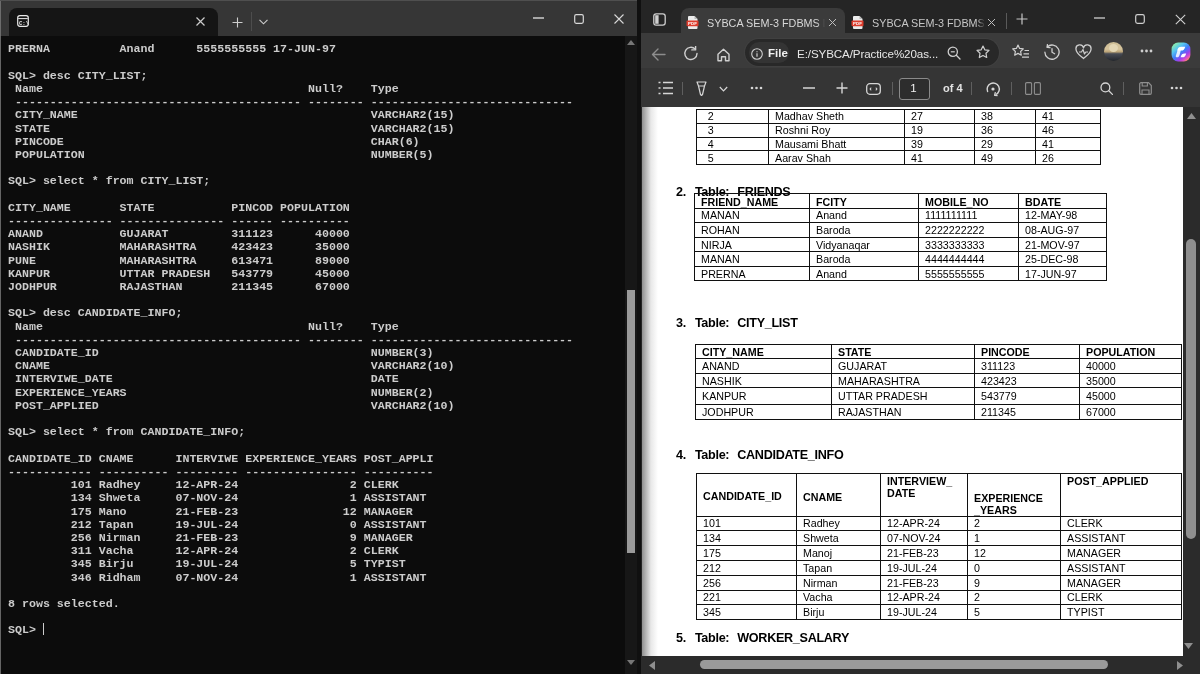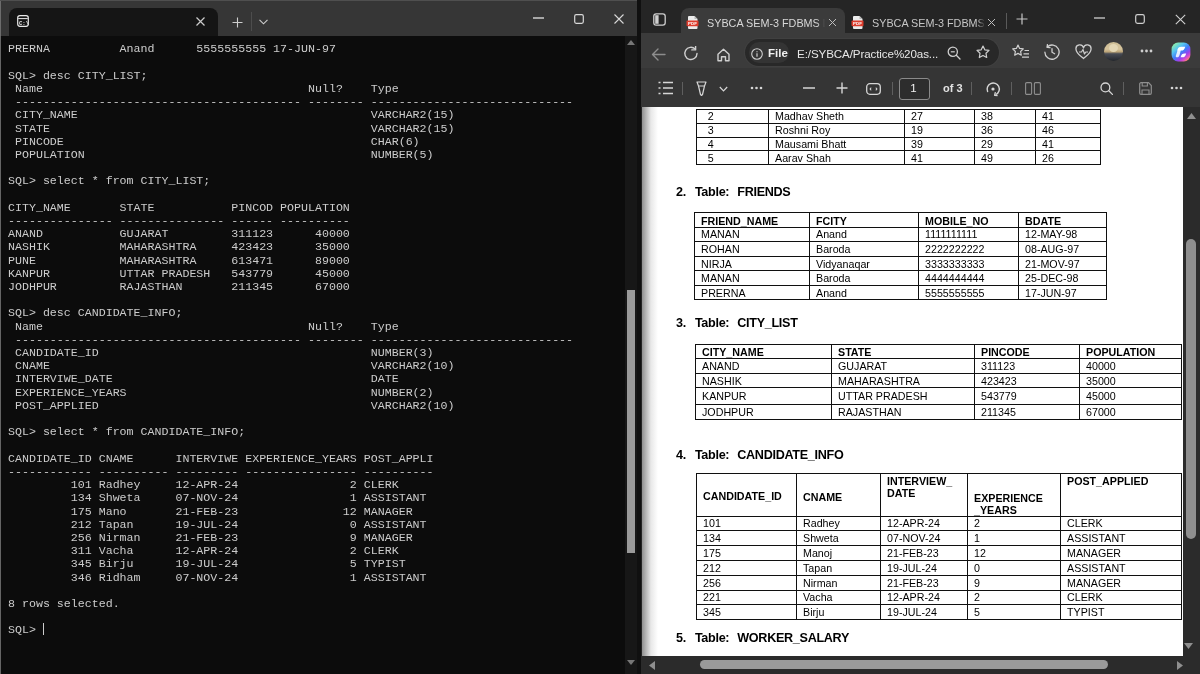--- a/index.html
+++ b/index.html
@@ -6,21 +6,21 @@
   #stage{position:relative;width:1200px;height:674px;overflow:hidden;background:#101010;
          font-family:"Liberation Sans",sans-serif;}
   .abs{position:absolute;}
   
   #term{left:0;top:0;width:637px;height:674px;background:#0c0c0c;box-shadow:inset 1px 0 0 #6f6f6f;}
   #term-titlebar{left:0;top:0;width:637px;height:36px;background:#363636;border-top:1px solid #4f4f4f;}
   #term-tab{left:9px;top:8px;width:209px;height:28px;background:#151515;border-radius:8px 8px 0 0;}
   #term-tab-title{left:39px;top:13px;font:600 12px "Liberation Sans",sans-serif;color:#f2f2f2;letter-spacing:.2px;margin-top:40px;}
   #term-body{left:0;top:36px;width:637px;height:638px;background:#0c0c0c;}
   #termpre{position:absolute;left:8px;top:6.4px;margin:0;font-family:"Liberation Mono",monospace;
-           font-size:11.63px;line-height:13.2px;font-weight:400;color:#cccccc;white-space:pre;}
+           font-size:11.63px;line-height:13.2px;font-weight:700;color:#cccccc;white-space:pre;}
   
   #tsb-track{left:625px;top:36px;width:12px;height:638px;background:#171717;}
   #tsb-thumb{left:2px;top:254px;width:8px;height:263px;background:#9a9a9a;}
   
   #edge{left:641px;top:0;width:559px;height:674px;background:#252525;}
   #edge-tabbar{left:0;top:0;width:559px;height:33px;background:#252525;}
   #edge-navbar{left:0;top:33px;width:559px;height:35px;background:#3b3b3b;}
   #edge-pdfbar{left:0;top:68px;width:559px;height:39px;background:#353535;}
   #edge-tab1{left:40px;top:8px;width:164px;height:25px;background:#3b3b3b;border-radius:8px 8px 0 0;}
   .tabtitle{font:400 11.5px "Liberation Sans",sans-serif;color:#d8d8d8;white-space:nowrap;overflow:hidden;}
@@ -264,21 +264,21 @@
         <path d="M6 0.5 V11.5 M0.5 6 H11.5" stroke="#d6d6d6" stroke-width="1.4"></path>
       </svg>
     <svg class="abs" style="left:225px;top:83px" width="15" height="12" viewBox="0 0 15 12">
 <rect x="0.7" y="0.7" width="13.6" height="10.6" rx="3.2" stroke="#d6d6d6" stroke-width="1.3" fill="none"></rect>
 <path d="M5.2 4 L3.4 6 L5.2 8 Z" fill="#d6d6d6"></path>
         <path d="M9.8 4 L11.6 6 L9.8 8 Z" fill="#d6d6d6"></path>
       </svg>
     <div class="abs" style="left:251px;top:82px;width:1px;height:13px;background:#5f5f5f"></div>
     <div class="abs" style="left:258px;top:78px;width:29px;height:20px;border:1px solid #8a8a8a;border-radius:3px;background:#2d2d2d"></div>
     <div class="abs" style="left:258px;top:82px;width:29px;text-align:center;font:400 11.5px 'Liberation Sans';color:#f0f0f0">1</div>
-    <div class="abs" style="left:302px;top:82px;font:700 11px 'Liberation Sans';color:#e2e2e2">of 3</div>
+    <div class="abs" style="left:302px;top:82px;font:700 11px 'Liberation Sans';color:#e2e2e2">of 4</div>
     <div class="abs" style="left:330px;top:82px;width:1px;height:13px;background:#5f5f5f"></div>
     <svg class="abs" style="left:344px;top:81px" width="17" height="16" viewBox="0 0 17 16">
 <circle cx="8" cy="8" r="1.6" fill="#d6d6d6"></circle>
 <path d="M2.6 10.5 A6.1 6.1 0 1 1 11 13.5" stroke="#d6d6d6" stroke-width="1.4" fill="none" stroke-linecap="round"></path>
 <path d="M12.6 14.6 L9.6 14.3 L10.4 11.2" stroke="#d6d6d6" stroke-width="1.3" fill="none" stroke-linejoin="round"></path>
       </svg>
     <div class="abs" style="left:370px;top:82px;width:1px;height:13px;background:#5f5f5f"></div>
     <svg class="abs" style="left:384px;top:82px" width="16" height="13" viewBox="0 0 16 13">
 <rect x="0.6" y="0.6" width="6" height="11.8" rx="1.2" stroke="#8e8e8e" stroke-width="1.1" fill="none"></rect>
 <rect x="9.4" y="0.6" width="6" height="11.8" rx="1.2" stroke="#8e8e8e" stroke-width="1.1" fill="none"></rect>
@@ -331,21 +331,21 @@
             <tr style="height:13.82px">
               <td><i><span style="padding-left:5px">5</span></i></td>
               <td><i>Aarav Shah</i></td>
               <td><i>41</i></td>
               <td><i>49</i></td>
               <td><i>26</i></td>
             </tr>
           </tbody>
         </table>
       <div class="pdfh" style="left:34px;top:78.2px"><span style="margin-right:9px">2.</span><span style="margin-right:8px">Table:</span><span>FRIENDS</span></div>
-      <table class="pdft" style="left:52px;top:105px;width:412px">
+      <table class="pdft" style="left:52px;top:86px;width:412px">
           <colgroup>
             <col style="width:115px">
             <col style="width:109px">
             <col style="width:100px">
             <col style="width:88px">
           </colgroup>
           <tbody>
             <tr style="height:14.58px">
               <td class="hd" style="vertical-align:top;padding-top:1.5px"><i>FRIEND_NAME</i></td>
               <td class="hd" style="vertical-align:top;padding-top:1.5px"><i>FCITY</i></td>

